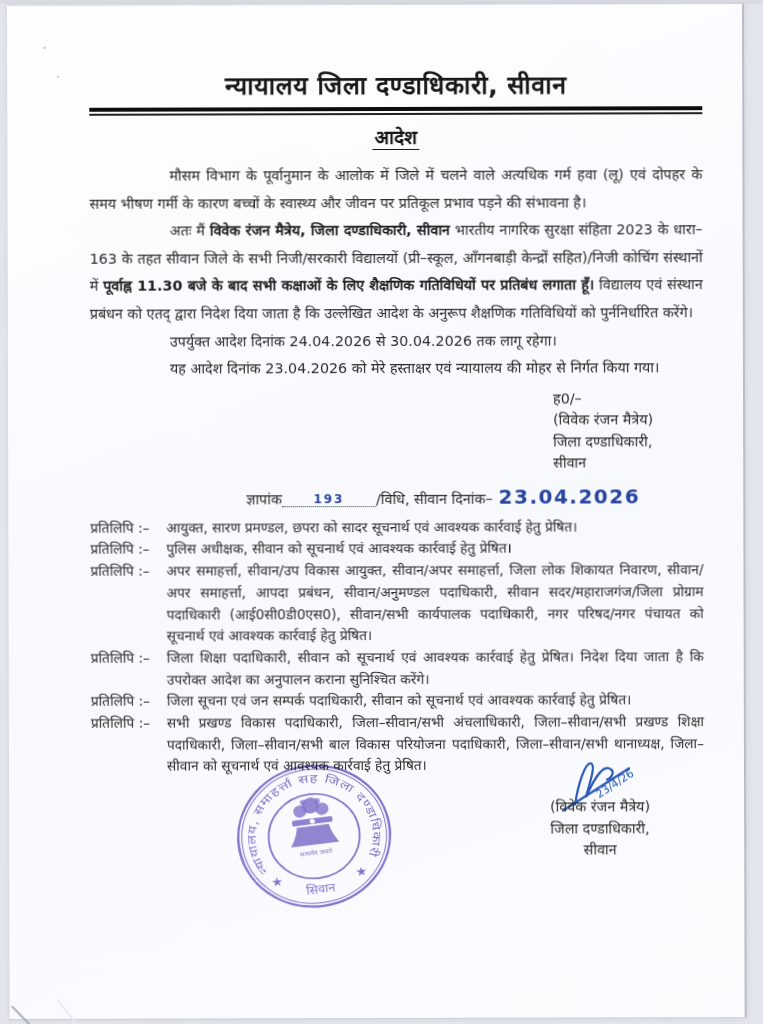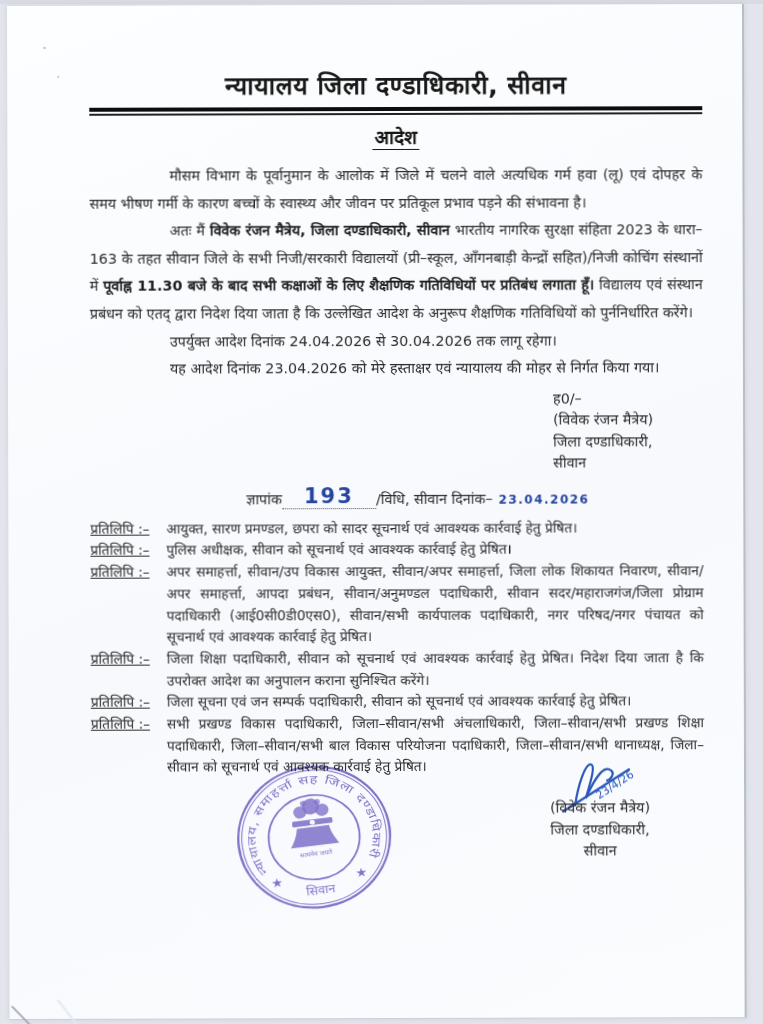--- a/index.html
+++ b/index.html
@@ -43,27 +43,27 @@
   }
   .memo{
     margin-top:10px;padding-left:156px;font-size:14.3px;color:#2c2c2c;
     white-space:nowrap;
   }
   .hand{
     color:#27459f;font-weight:600;
   }
   .memo-number{
     display:inline-block;min-width:94px;text-align:center;
-    border-bottom:1.6px dotted #555;font-size:21px;letter-spacing:2px;
+    border-bottom:1.6px dotted #555;font-size:12px;letter-spacing:2px;
     transform:translateY(-1px);
   }
-  .memo-date{font-size:12px;letter-spacing:1.5px;padding-left:6px;}
+  .memo-date{font-size:20px;letter-spacing:1.5px;padding-left:6px;}
   .copies{margin-top:8px;font-size:13.7px;line-height:21.7px;color:#2c2c2c;}
   .copy-row{display:flex;align-items:flex-start;}
-  .copy-label{flex:0 0 76px;text-decoration:underline;}
+  .copy-label{flex:0 0 76px;}
   .copy-text{flex:1;text-align:justify;}
   .bottom-zone{position:relative;height:200px;}
   .stamp-wrap{
     position:absolute;left:142px;top:-16px;width:162px;height:150px;
     transform:rotate(-7deg);mix-blend-mode:multiply;opacity:.85;
   }
   .sig-bottom{
     position:absolute;left:424px;top:-22px;width:170px;text-align:center;
     font-size:14.3px;line-height:21.5px;color:#2c2c2c;
   }

